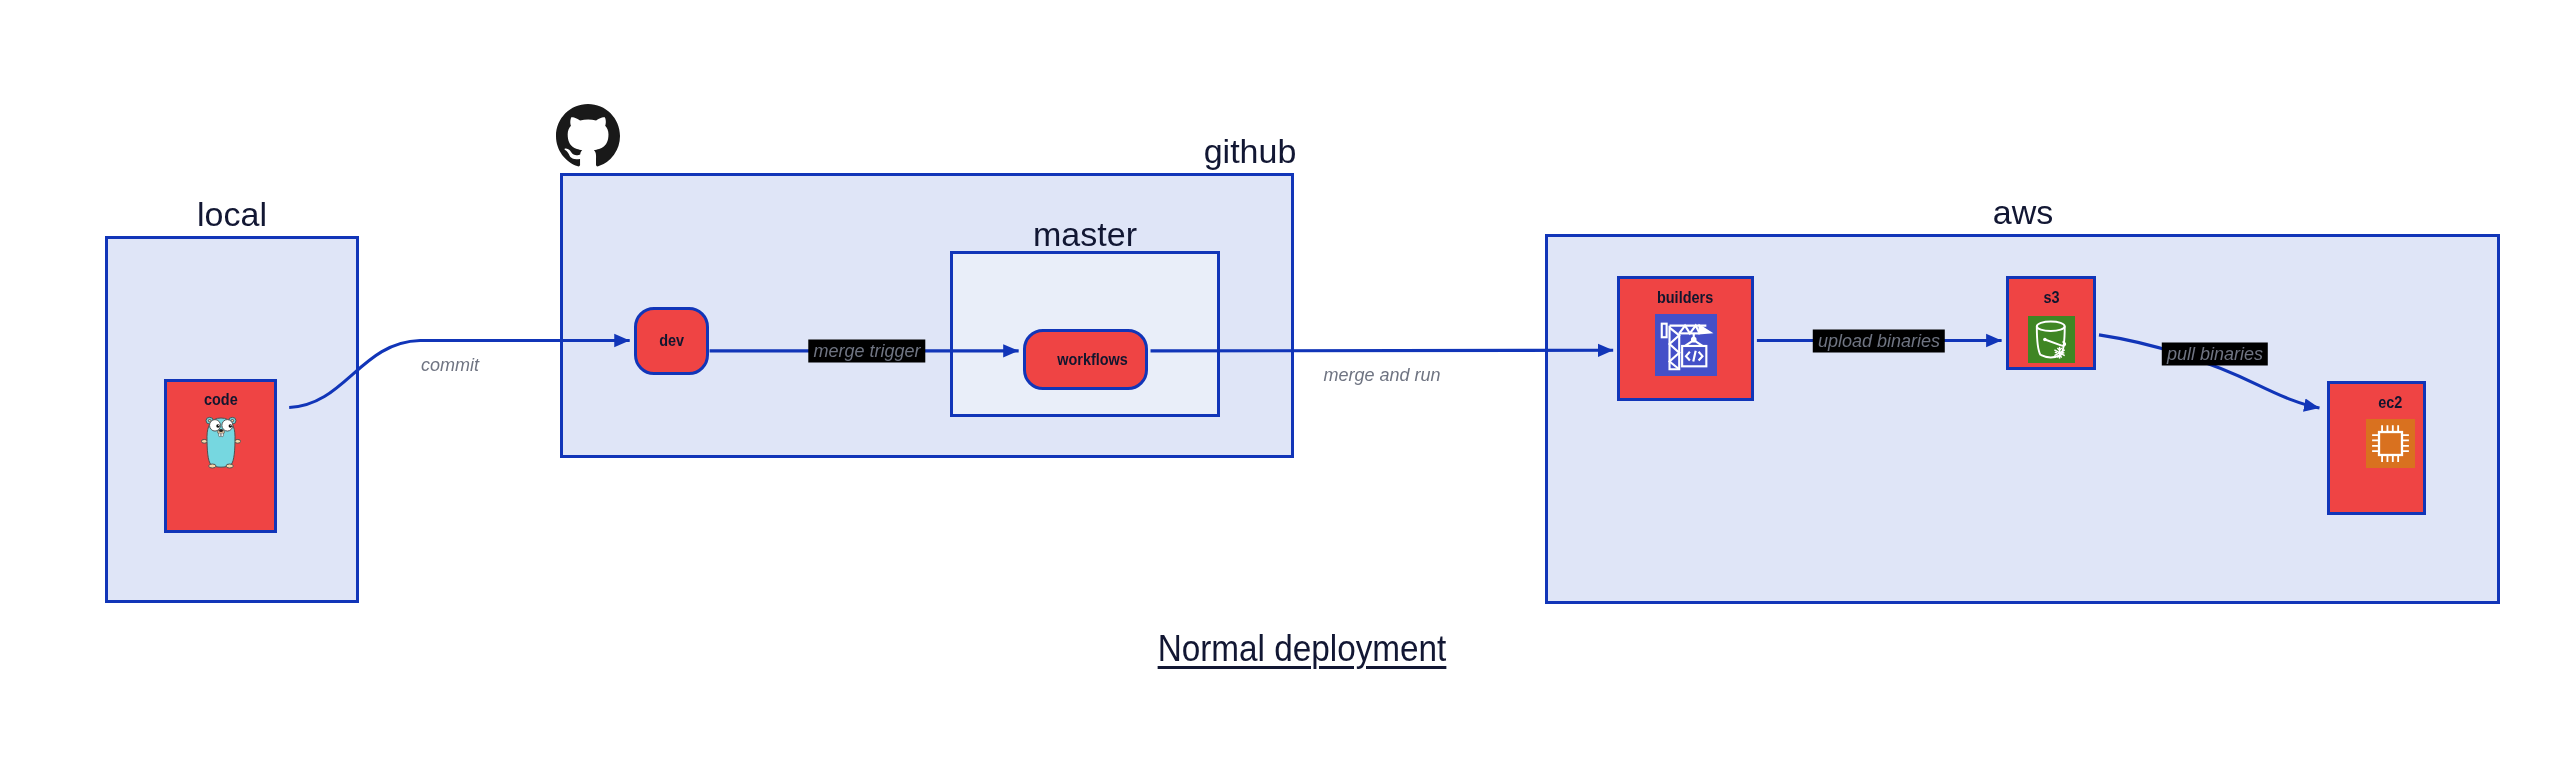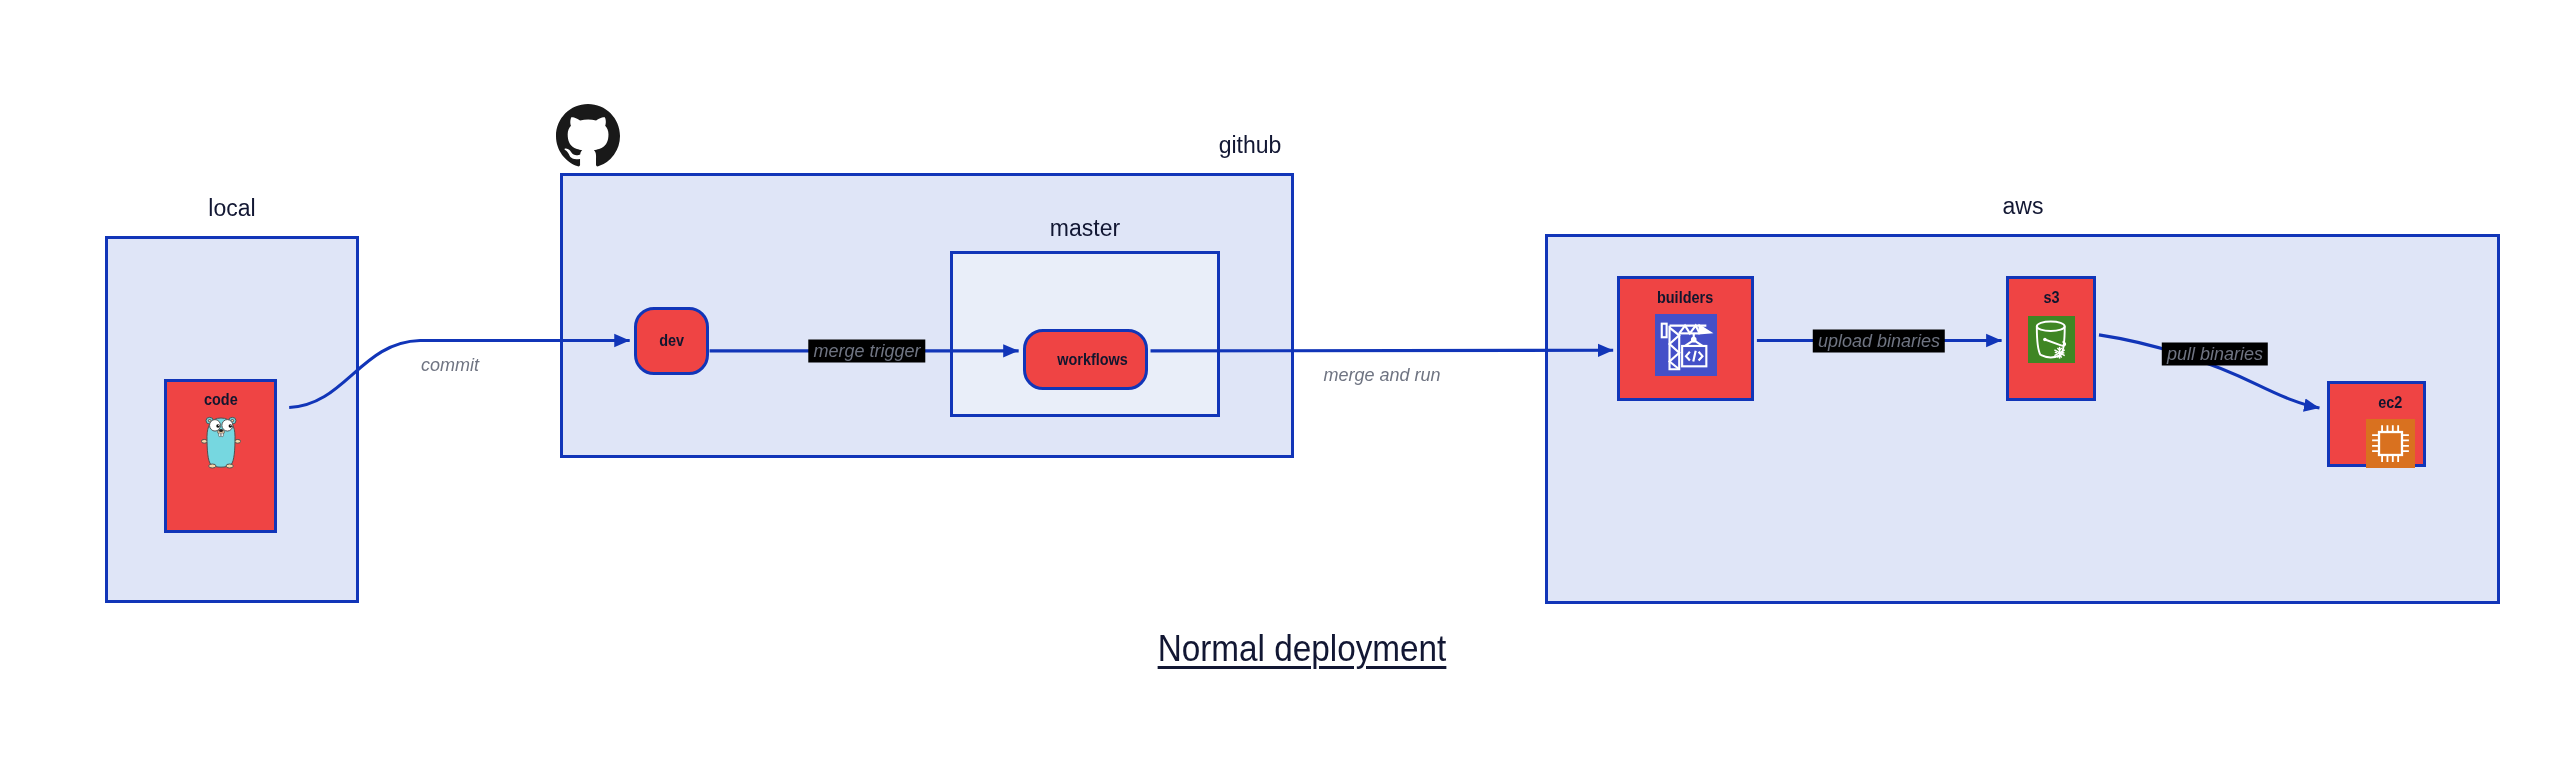--- a/index.html
+++ b/index.html
@@ -4,21 +4,21 @@
 <style>
   * { margin:0; padding:0; box-sizing:border-box; }
   html,body { background:#ffffff; }
   body { font-family:"Liberation Sans", sans-serif; }
   .canvas { position:relative; width:2604px; height:781px; background:#ffffff; overflow:hidden; }
 
   
   .group-box { position:absolute; background:#dfe5f7; border:3.1px solid #1135b8; z-index:1; }
   .master-box { position:absolute; background:#e9eef9; border:3.1px solid #1135b8; z-index:2; }
 
-  .group-label { position:absolute; color:#121733; font-size:23px; letter-spacing:0px;
+  .group-label { position:absolute; color:#121733; font-size:34px; letter-spacing:0px;
                  text-align:center; z-index:3; white-space:nowrap; transform:translateX(-50%); }
 
   
   .node-box { position:absolute; background:#ef4444; border:3.1px solid #1135b8; z-index:3;
               display:flex; flex-direction:column; align-items:center; }
   .node-label { color:#11162e; font-weight:bold; font-size:17px; white-space:nowrap;
                 transform:scaleX(0.85); transform-origin:center; }
   .node-label-row { width:100%; display:flex; justify-content:center; }
 
   .center-label { justify-content:flex-end;border-radius:20px; }
@@ -131,21 +131,21 @@
           <path d="M40 27 L31 33 M40 27 L49 33"></path>
           <rect x="28" y="33" width="25" height="21"></rect>
           <path d="M36 39 L32 43.5 L36 48"></path>
           <path d="M45 39 L49 43.5 L45 48"></path>
           <path d="M42 38 L39.5 49"></path>
         </g>
       </svg>
     </div>
   </div>
 
-  <div class="node-box" style="left:2006px; top:276px; width:90px; height:125px; padding-top:9.3px;">
+  <div class="node-box" style="left:2006px; top:276px; width:90px; height:94px; padding-top:9.3px;">
     <div class="node-label-row">
         <span class="node-label">s3</span>
       </div>
     <div style="margin-top:8.2px;">
       <svg class="icon-tile" width="47" height="47" viewBox="0 0 64 64">
         <rect x="0" y="0" width="64" height="64" fill="#3f8624"></rect>
         <g stroke="#ffffff" stroke-width="2.6" fill="none">
           <ellipse cx="31" cy="14" rx="19" ry="6.5"></ellipse>
           <path d="M12 14 C12 30 14 48 17 53"></path>
           <path d="M50 14 C50 30 48 48 45 53"></path>
@@ -160,21 +160,21 @@
           <path d="M50 46 L36 54"></path>
           <path d="M40 43.5 L43 46.5 L46 43.5"></path>
           <path d="M40 56.5 L43 53.5 L46 56.5"></path>
           <path d="M36.5 49.5 L39.5 50"></path>
           <path d="M46.5 50 L49.5 50.5"></path>
         </g>
       </svg>
     </div>
   </div>
 
-  <div class="node-box" style="left:2327px; top:381px; width:99px; height:86px; padding-top:9.3px;padding-left:28px;">
+  <div class="node-box" style="left:2327px; top:381px; width:99px; height:134px; padding-top:9.3px;padding-left:28px;">
     <div class="node-label-row">
         <span class="node-label">ec2</span>
       </div>
     <div style="margin-top:6.2px;">
       <svg class="icon-tile" width="49" height="49" viewBox="0 0 64 64">
         <rect x="0" y="0" width="64" height="64" fill="#d9711f"></rect>
         <g stroke="#ffffff" stroke-width="3" fill="none">
           <rect x="17" y="17" width="30" height="30"></rect>
         </g>
         <g stroke="#ffffff" stroke-width="2.4" fill="none">

